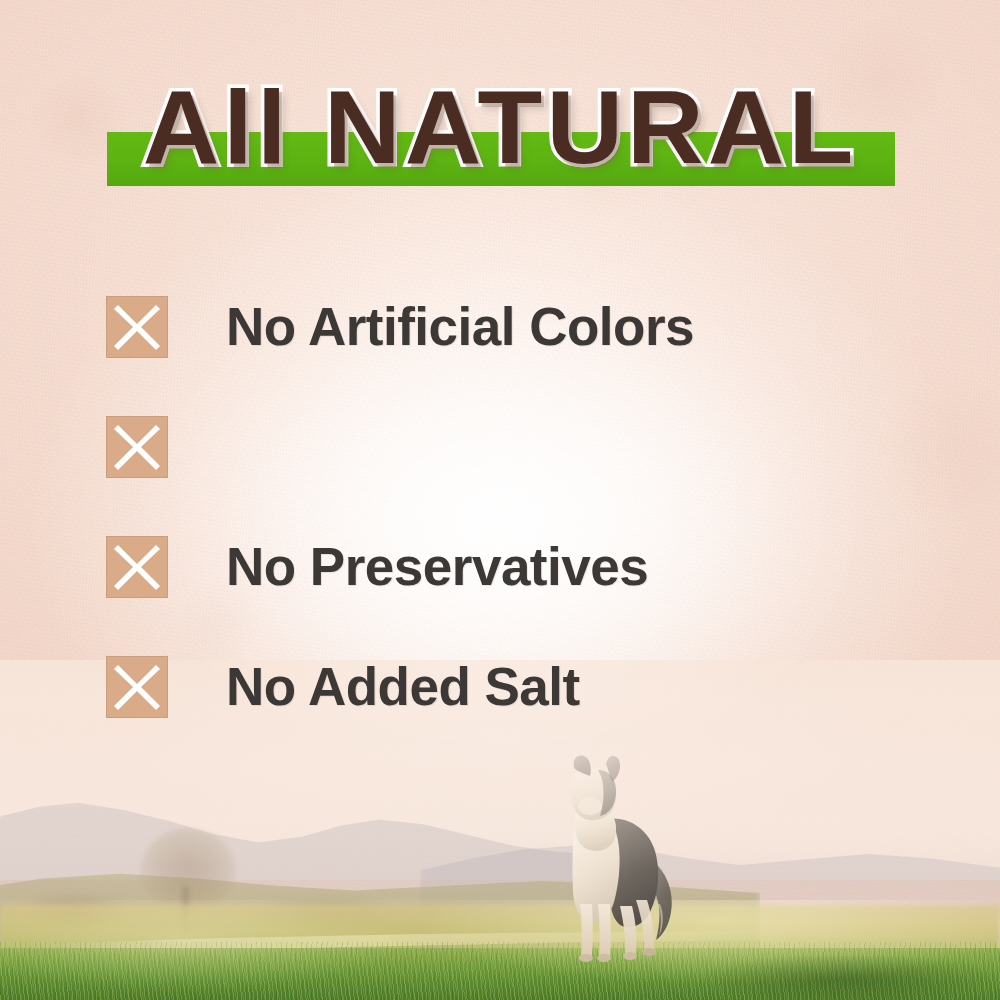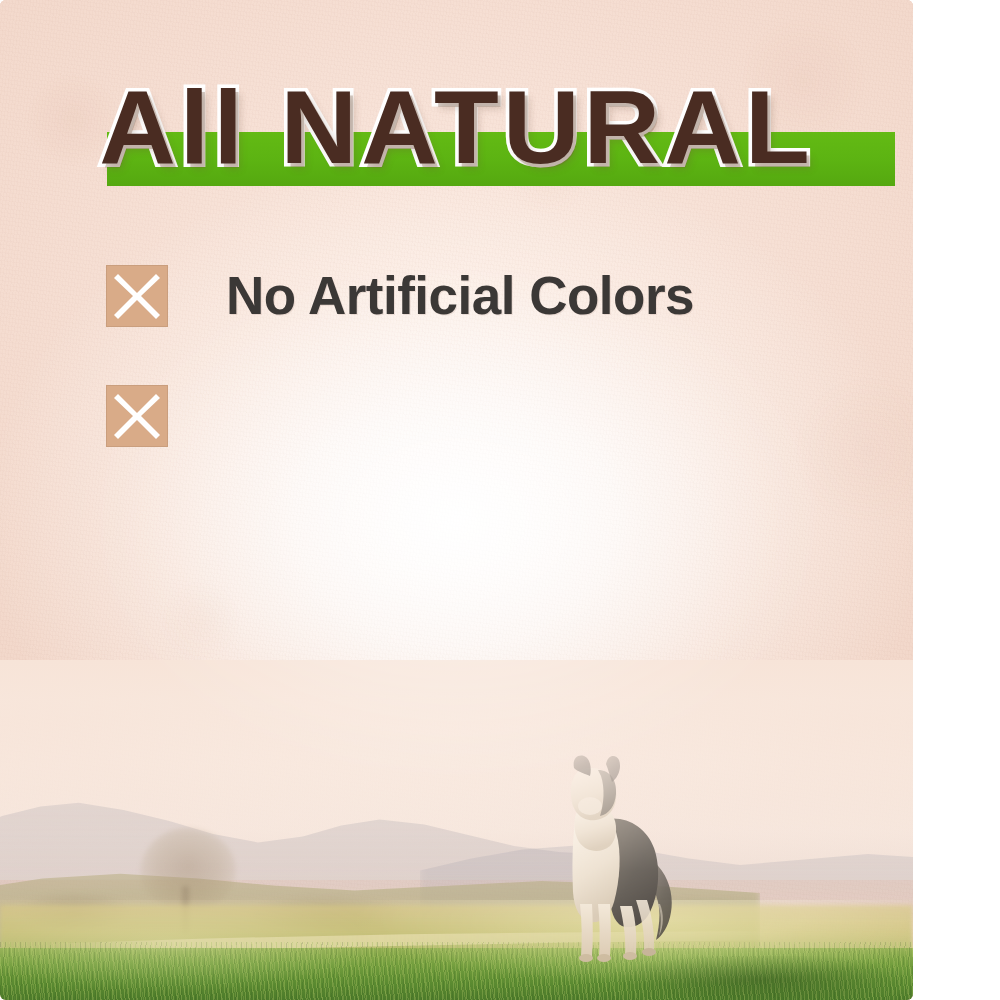--- a/index.html
+++ b/index.html
@@ -4,26 +4,25 @@
 <title>All Natural</title>
 <style>
   html, body {
     margin: 0;
     padding: 0;
     background: #ffffff;
   }
 
   #poster {
     position: relative;
-    width: 913px;
+    width: 1000px;
     height: 1000px;
     overflow: hidden;
     font-family: "Liberation Sans", "DejaVu Sans", sans-serif;
     background-color: #f2d9cb;
-    border-radius: 6px;
     -webkit-font-smoothing: antialiased;
   }
 
   
   .bg-base {
     position: absolute;
     inset: 0;
     background:
       radial-gradient(ellipse 620px 480px at 50% 52%,
         rgba(255,255,255,0.96) 0%,
@@ -330,20 +329,21 @@
     position: absolute;
     left: 106px;
     top: 262px;
     width: 820px;
   }
   .claim-row {
     display: flex;
     align-items: center;
     height: 68px;
     margin-bottom: 52px;
+    margin-top: 31px;
   }
   .claim-box {
     position: relative;
     flex: 0 0 auto;
     width: 62px;
     height: 62px;
     background: #d9ab88;
     box-shadow: inset 0 0 0 1px rgba(190,148,116,0.55);
   }
   .claim-box svg {
@@ -479,17 +479,33 @@
     </div>
 
     <div class="claim-row">
       <div class="claim-box">
         <svg viewBox="0 0 62 62" xmlns="http://www.w3.org/2000/svg">
           <path d="M12 9 L31 28 L50 9 L54 13 L35 31 L54 50 L50 54 L31 35 L12 54 L8 50 L27 31 L8 13 Z" fill="#ffffff"></path>
         </svg>
       </div>
     </div>
 
-
+    <div class="claim-row">
+      <div class="claim-box">
+        <svg viewBox="0 0 62 62" xmlns="http://www.w3.org/2000/svg">
+          <path d="M12 9 L31 28 L50 9 L54 13 L35 31 L54 50 L50 54 L31 35 L12 54 L8 50 L27 31 L8 13 Z" fill="#ffffff"></path>
+        </svg>
+      </div>
+      <div class="claim-text">No Preservatives</div>
+    </div>
+
+    <div class="claim-row">
+      <div class="claim-box">
+        <svg viewBox="0 0 62 62" xmlns="http://www.w3.org/2000/svg">
+          <path d="M12 9 L31 28 L50 9 L54 13 L35 31 L54 50 L50 54 L31 35 L12 54 L8 50 L27 31 L8 13 Z" fill="#ffffff"></path>
+        </svg>
+      </div>
+      <div class="claim-text">No Added Salt</div>
+    </div>
 
   </div>
 
 </div>
 
 </body></html>

